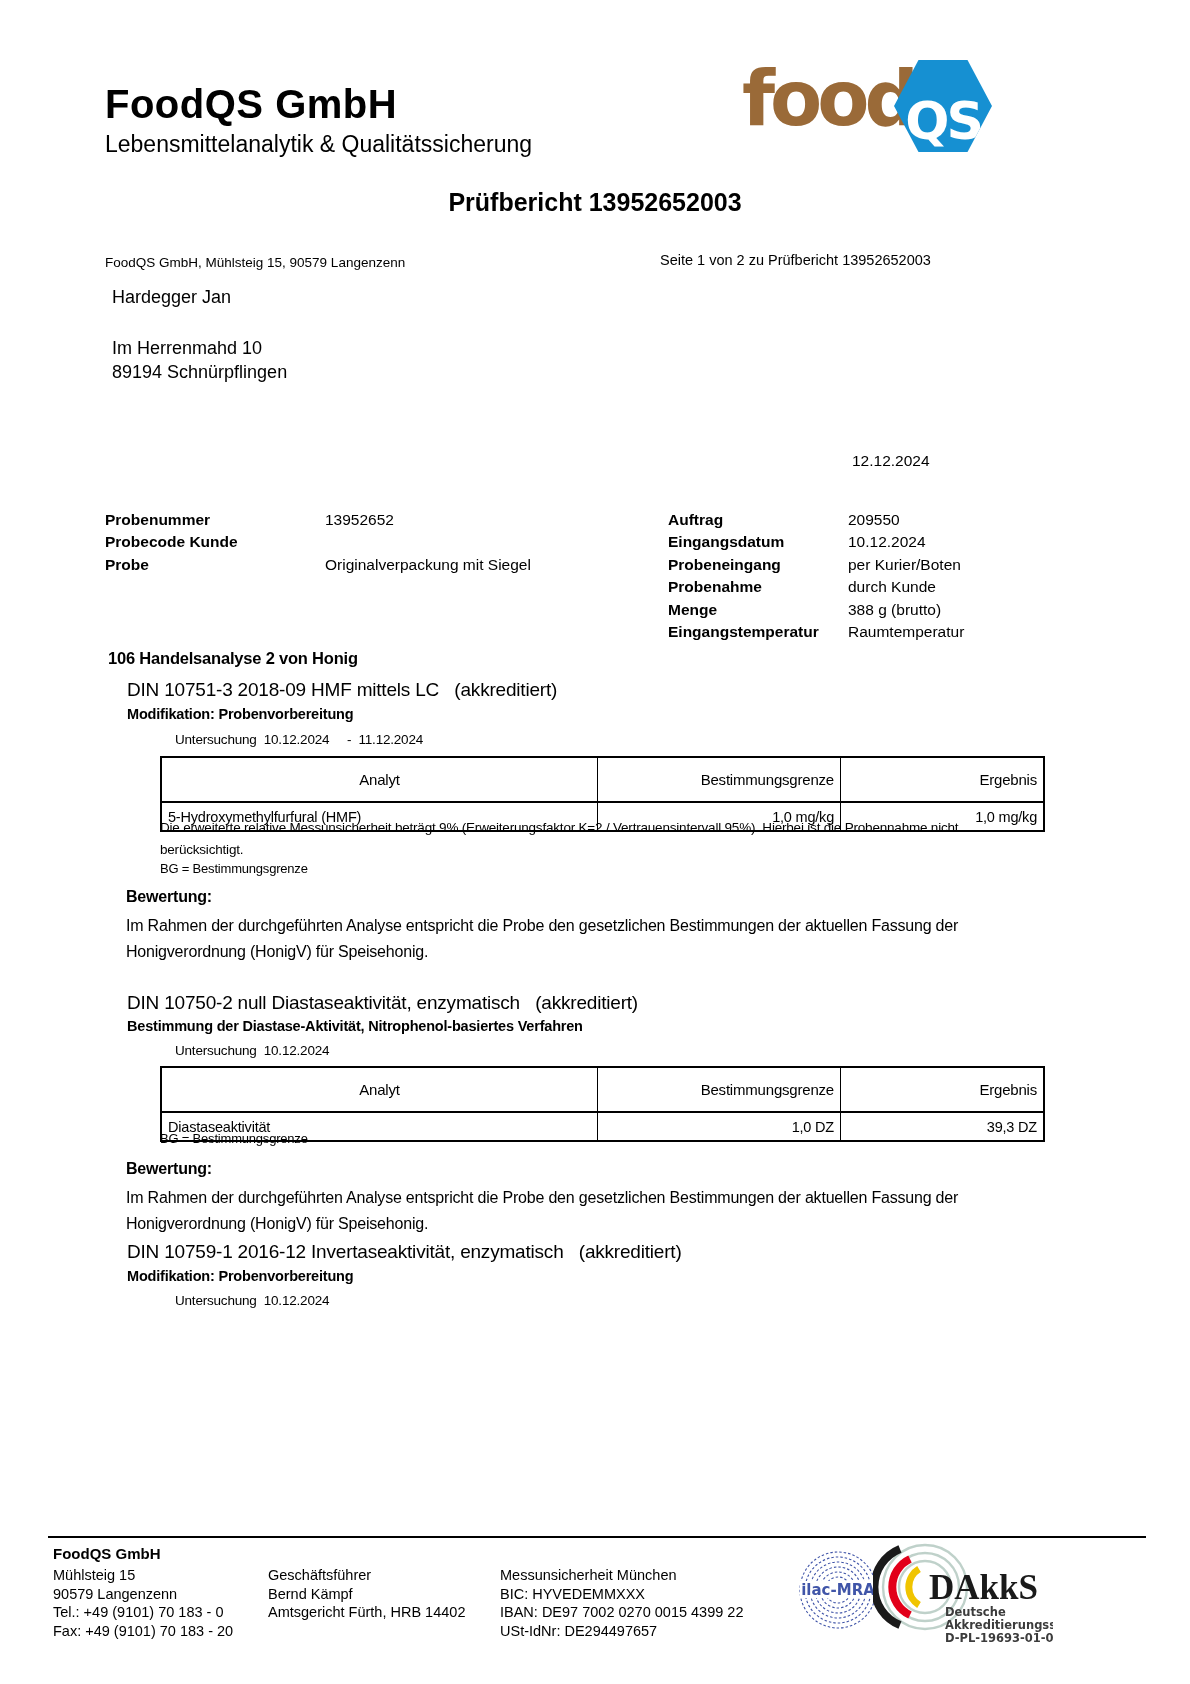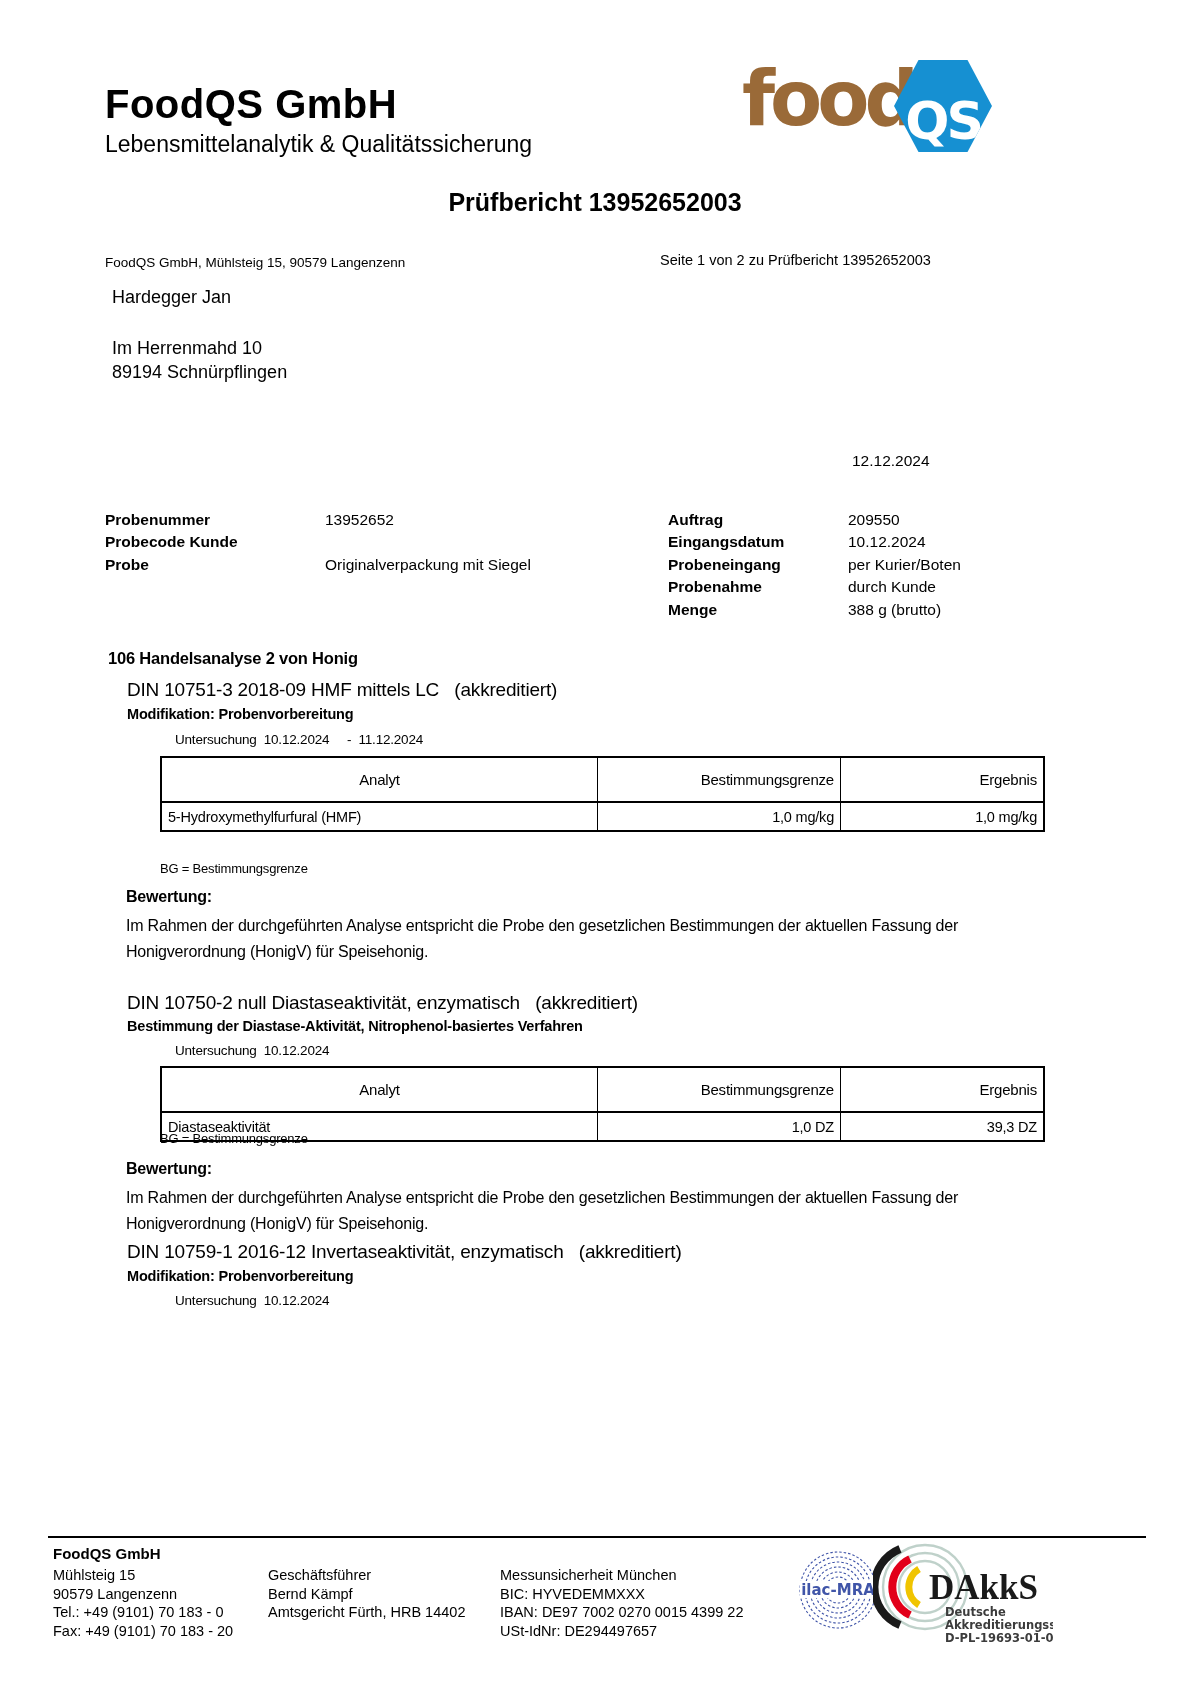--- a/index.html
+++ b/index.html
@@ -142,20 +142,24 @@
       <span class="val">per Kurier/Boten</span>
     </div>
     <div class="info-row">
       <span class="lbl">Probenahme</span>
       <span class="val">durch Kunde</span>
     </div>
     <div class="info-row">
       <span class="lbl">Menge</span>
       <span class="val">388 g (brutto)</span>
     </div>
+    <div class="info-row">
+      <span class="lbl">Eingangstemperatur</span>
+      <span class="val">Raumtemperatur</span>
+    </div>
   </div>
 
   <div class="abs section-title">106 Handelsanalyse 2 von Honig</div>
 
   <div class="abs method-title m1-title">DIN 10751-3 2018-09 HMF mittels LC   (akkreditiert)</div>
   <div class="abs method-sub m1-sub">Modifikation: Probenvorbereitung</div>
   <div class="abs exam-line m1-exam">Untersuchung  10.12.2024     -  11.12.2024</div>
 
   <table class="analysis-table t1">
     <thead>
@@ -167,20 +171,21 @@
     </thead>
     <tbody>
       <tr>
         <td class="cell-left">5-Hydroxymethylfurfural (HMF)</td>
         <td class="cell-right">1,0 mg/kg</td>
         <td class="cell-right">1,0 mg/kg</td>
       </tr>
     </tbody>
   </table>
 
+  <div class="abs note-text">Die erweiterte relative Messunsicherheit beträgt 9% (Erweiterungsfaktor K=2 / Vertrauensintervall 95%). Hierbei ist die Probennahme nicht berücksichtigt.</div>
   <div class="abs bg-note1">BG = Bestimmungsgrenze</div>
 
   <div class="abs bewertung-label b1-label">Bewertung:</div>
   <div class="abs bewertung-text b1-text">Im Rahmen der durchgeführten Analyse entspricht die Probe den gesetzlichen Bestimmungen der aktuellen Fassung der Honigverordnung (HonigV) für Speisehonig.</div>
 
   <div class="abs method-title m2-title">DIN 10750-2 null Diastaseaktivität, enzymatisch   (akkreditiert)</div>
   <div class="abs method-sub m2-sub">Bestimmung der Diastase-Aktivität, Nitrophenol-basiertes Verfahren</div>
   <div class="abs exam-line m2-exam">Untersuchung  10.12.2024</div>
 
   <table class="analysis-table t2">

